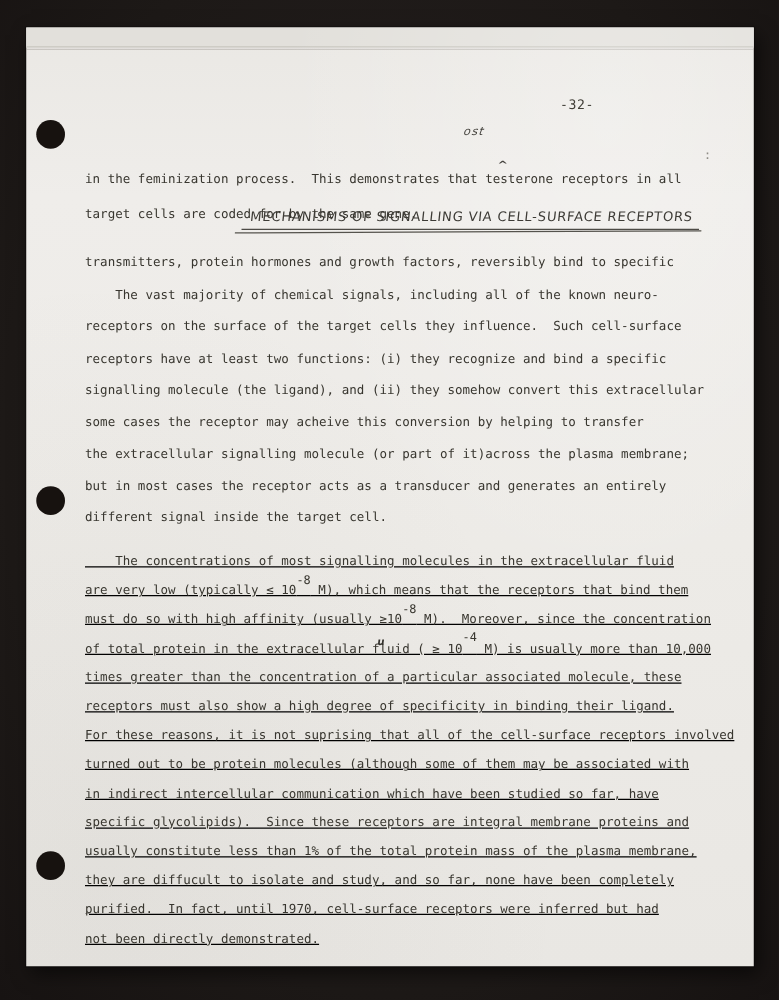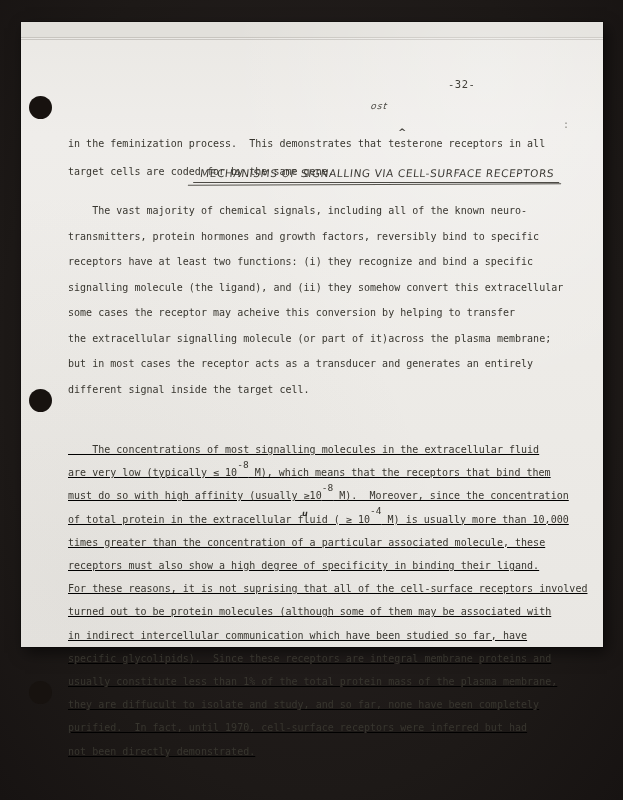--- a/index.html
+++ b/index.html
@@ -5,21 +5,21 @@
   * { margin:0; padding:0; box-sizing:border-box; }
   html,body { width:623px; height:800px; overflow:hidden; }
   body {
     background:#201b19;
     font-family:"DejaVu Sans Mono", monospace;
     position:relative;
   }
   .scan-bg { position:absolute; inset:0; background:
     radial-gradient(ellipse at 50% 45%, #262020 0%, #1d1917 70%, #171312 100%); }
   .paper {
-    position:absolute; left:21px; top:22px; width:582px; height:625px;
+    position:absolute; left:21px; top:22px; width:582px; height:751px;
     background:linear-gradient(180deg,#eae8e4 0%, #efedea 18%, #edebe7 55%, #e9e7e3 100%);
     box-shadow:0 0 0 1px rgba(0,0,0,.25), 4px 6px 14px rgba(0,0,0,.55);
   }
   .sheet-edge {
     position:absolute; left:0; top:0; width:100%; height:16px;
     background:#e2e0db; border-bottom:1px solid #c8c5bf;
   }
   .sheet-edge::after{
     content:""; position:absolute; left:0; bottom:-3px; width:100%; height:1px;
     background:rgba(160,156,148,.45);
@@ -94,22 +94,23 @@
 
   <span class="hand hand-insert">ost</span>
   <span class="hand hand-caret">^</span>
   <span class="stray-mark typed">:</span>
 
   <div class="hand-heading-wrap">
     <span class="hand-heading">MECHANISMS OF SIGNALLING VIA CELL-SURFACE RECEPTORS</span>
   </div>
 
   <div class="lines para1-lines">
+      <div class="tline">transmitters, protein hormones and growth factors, reversibly bind to specific</div>
       <div class="tline">    The vast majority of chemical signals, including all of the known neuro-</div>
-      <div class="tline">transmitters, protein hormones and growth factors, reversibly bind to specific</div>
+      <div class="tline">receptors on the surface of the target cells they influence.  Such cell-surface</div>
       <div class="tline">receptors have at least two functions: (i) they recognize and bind a specific</div>
       <div class="tline">signalling molecule (the ligand), and (ii) they somehow convert this extracellular</div>
       <div class="tline">some cases the receptor may acheive this conversion by helping to transfer</div>
       <div class="tline">the extracellular signalling molecule (or part of it)across the plasma membrane;</div>
       <div class="tline">but in most cases the receptor acts as a transducer and generates an entirely</div>
       <div class="tline">different signal inside the target cell.</div>
     </div>
 
   <div class="lines para2-lines">
       <div class="tline">    The concentrations of most signalling molecules in the extracellular fluid</div>

